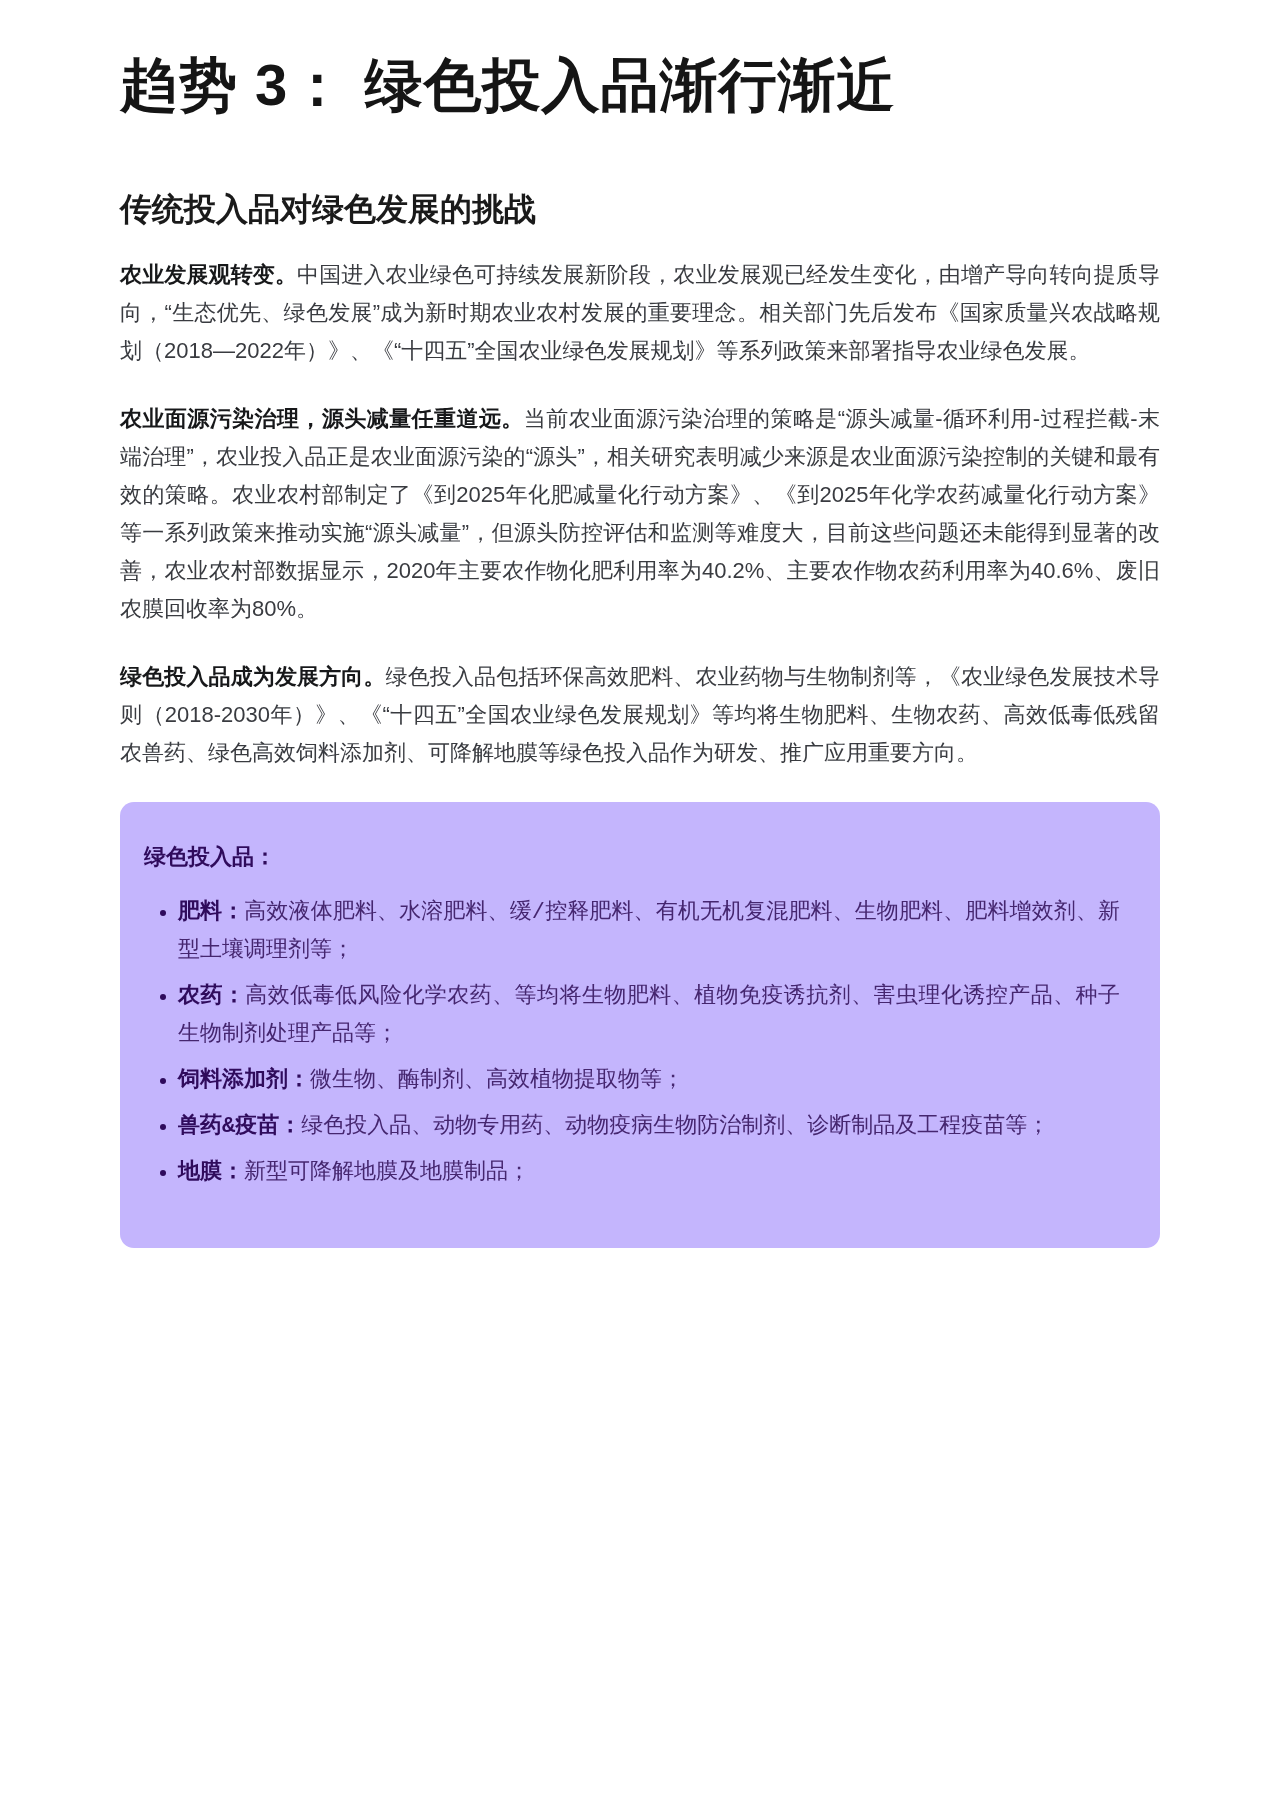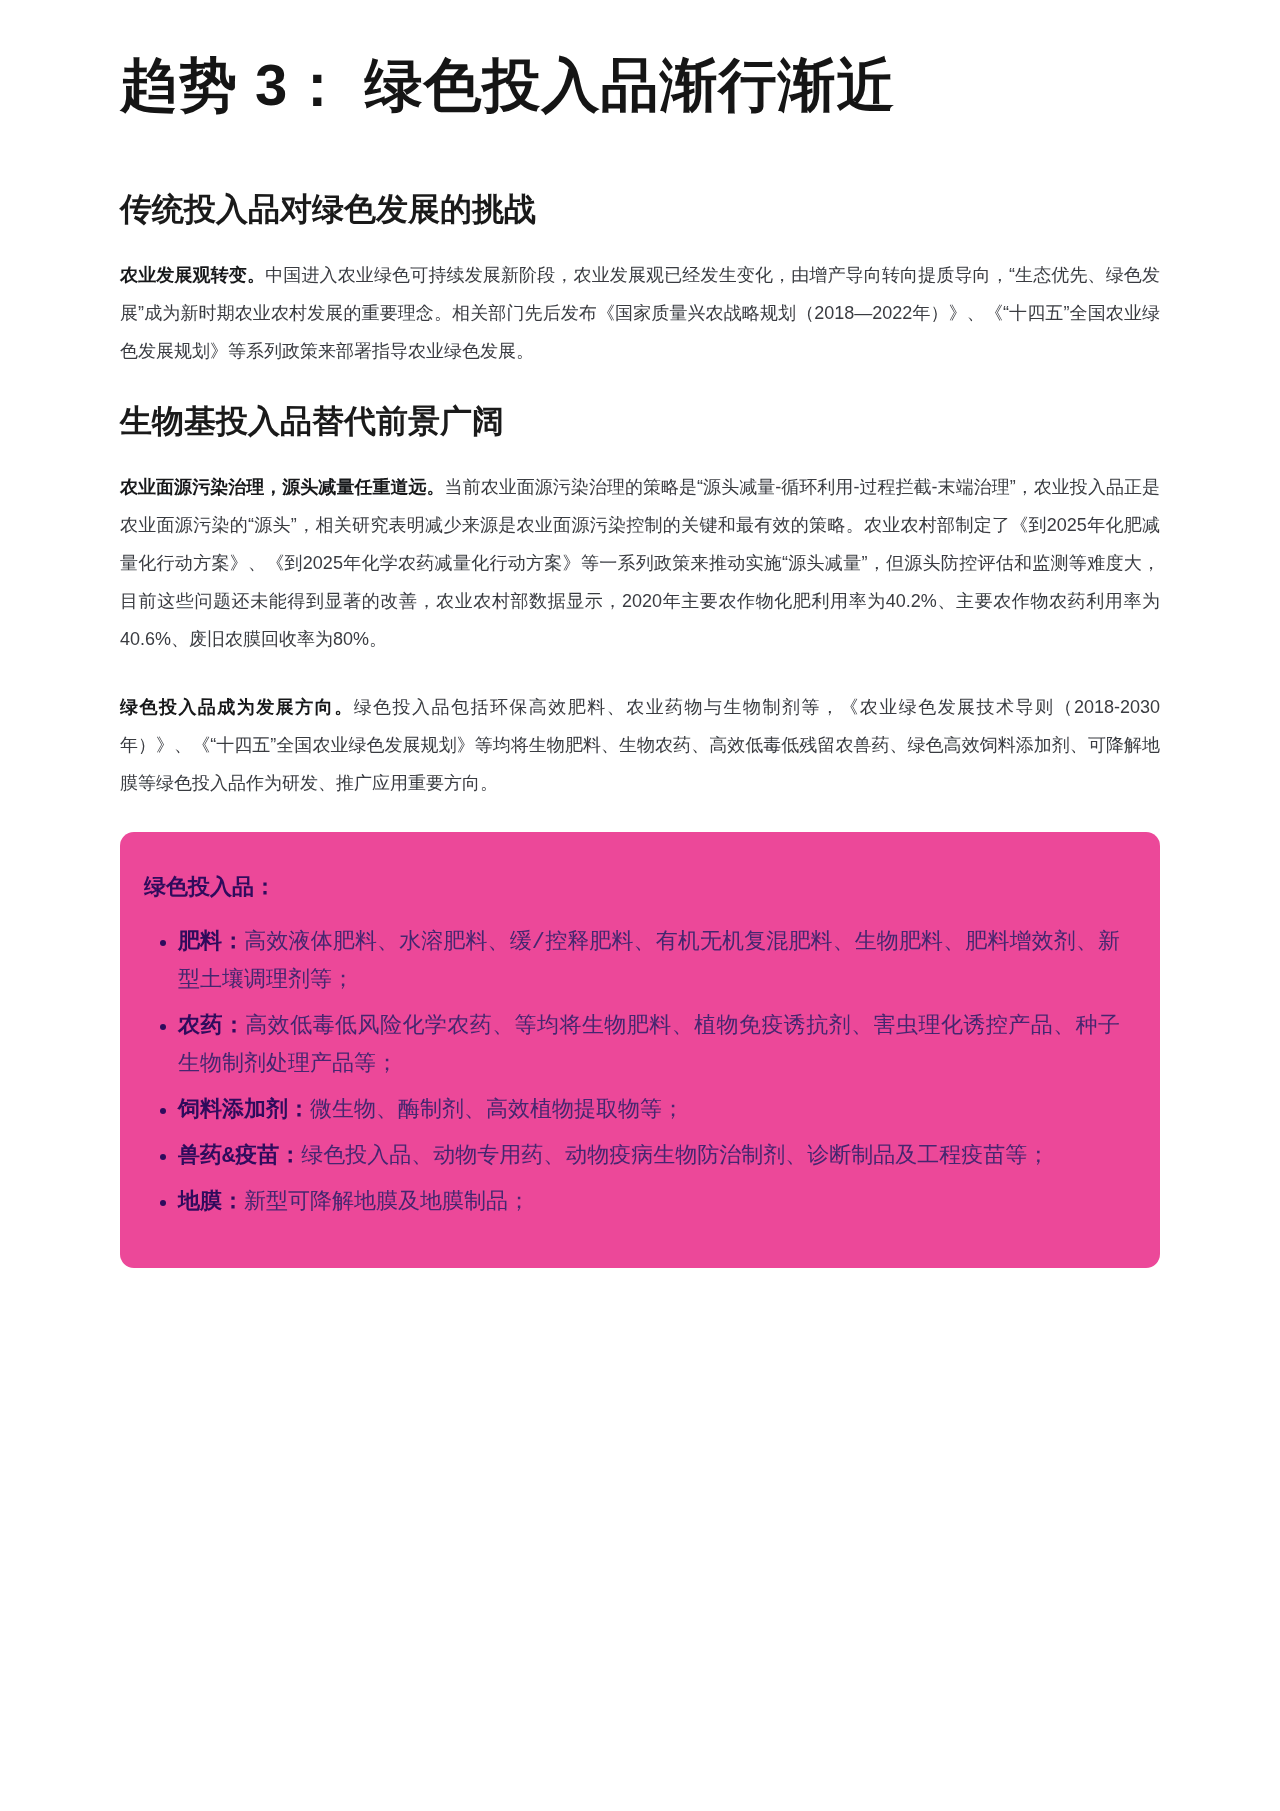--- a/index.html
+++ b/index.html
@@ -30,36 +30,36 @@
     font-size: 32px;
     line-height: 42px;
     font-weight: 800;
     color: #1a1a1a;
     margin: 30px 0 26px 0;
   }
   h2.section-heading:first-of-type {
     margin-top: 16px;
   }
   p.body-para {
-    font-size: 18px;
+    font-size: 22px;
     line-height: 38px;
     color: #393b40;
     margin: 0 0 30px 0;
     text-align: justify;
   }
   p.body-para .lead {
     font-weight: 800;
     color: #17181a;
   }
   .callout {
     box-sizing: border-box;
     margin-top: 14px;
-    background: #ec4899;
+    background: #c4b5fd;
     border-radius: 14px;
-    padding: 36px 40px 38px 24px;
+    padding: 36px 40px 48px 24px;
     color: #45266F;
   }
   .callout-title {
     font-size: 22px;
     line-height: 38px;
     font-weight: 800;
     color: #2F0B5C;
     margin: 0 0 18px 0;
   }
   .callout ul {
@@ -91,21 +91,20 @@
   <h1 class="page-title">趋势 3： 绿色投入品渐行渐近</h1>
 
   <section>
     <h2 class="section-heading">传统投入品对绿色发展的挑战</h2>
 
     <p class="body-para"><span class="lead">农业发展观转变。</span><span>中国进入农业绿色可持续发展新阶段，农业发展观已经发生变化，由增产导向转向提质导向，“生态优先、绿色发展”成为新时期农业农村发展的重要理念。相关部门先后发布《国家质量兴农战略规划（2018—2022年）》、《“十四五”全国农业绿色发展规划》等系列政策来部署指导农业绿色发展。</span></p>
 
   </section>
 
   <section>
-    <h2 class="section-heading">生物基投入品替代前景广阔</h2>
 
     <p class="body-para"><span class="lead">农业面源污染治理，源头减量任重道远。</span><span>当前农业面源污染治理的策略是“源头减量-循环利用-过程拦截-末端治理”，农业投入品正是农业面源污染的“源头”，相关研究表明减少来源是农业面源污染控制的关键和最有效的策略。农业农村部制定了《到2025年化肥减量化行动方案》、《到2025年化学农药减量化行动方案》等一系列政策来推动实施“源头减量”，但源头防控评估和监测等难度大，目前这些问题还未能得到显著的改善，农业农村部数据显示，2020年主要农作物化肥利用率为40.2%、主要农作物农药利用率为40.6%、废旧农膜回收率为80%。</span></p>
 
     <p class="body-para"><span class="lead">绿色投入品成为发展方向。</span><span>绿色投入品包括环保高效肥料、农业药物与生物制剂等，《农业绿色发展技术导则（2018-2030年）》、《“十四五”全国农业绿色发展规划》等均将生物肥料、生物农药、高效低毒低残留农兽药、绿色高效饲料添加剂、可降解地膜等绿色投入品作为研发、推广应用重要方向。</span></p>
 
     <div class="callout">
       <div class="callout-title">绿色投入品：</div>
       <ul>
         <li><span class="item-label">肥料：</span><span>高效液体肥料、水溶肥料、缓/控释肥料、有机无机复混肥料、生物肥料、肥料增效剂、新型土壤调理剂等；</span></li>
         <li><span class="item-label">农药：</span><span>高效低毒低风险化学农药、等均将生物肥料、植物免疫诱抗剂、害虫理化诱控产品、种子生物制剂处理产品等；</span></li>

